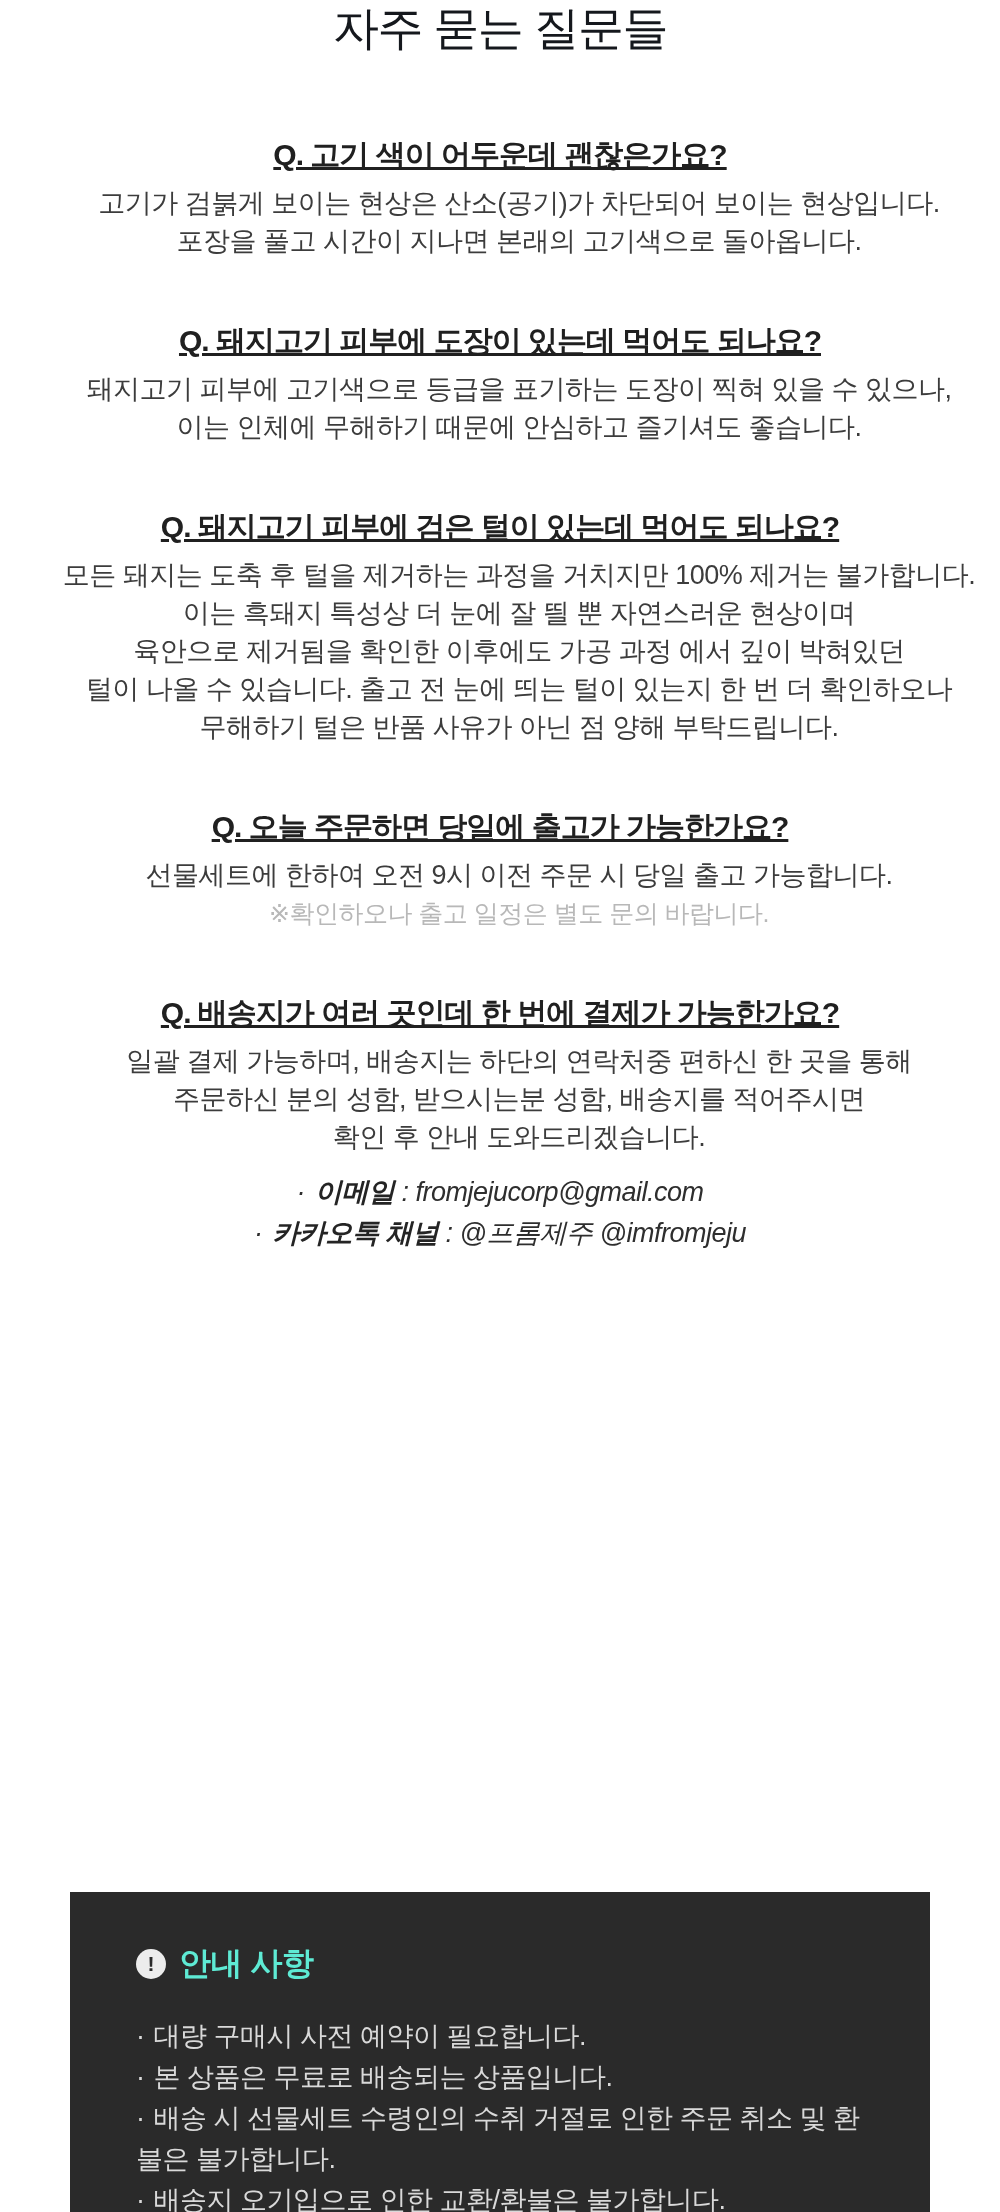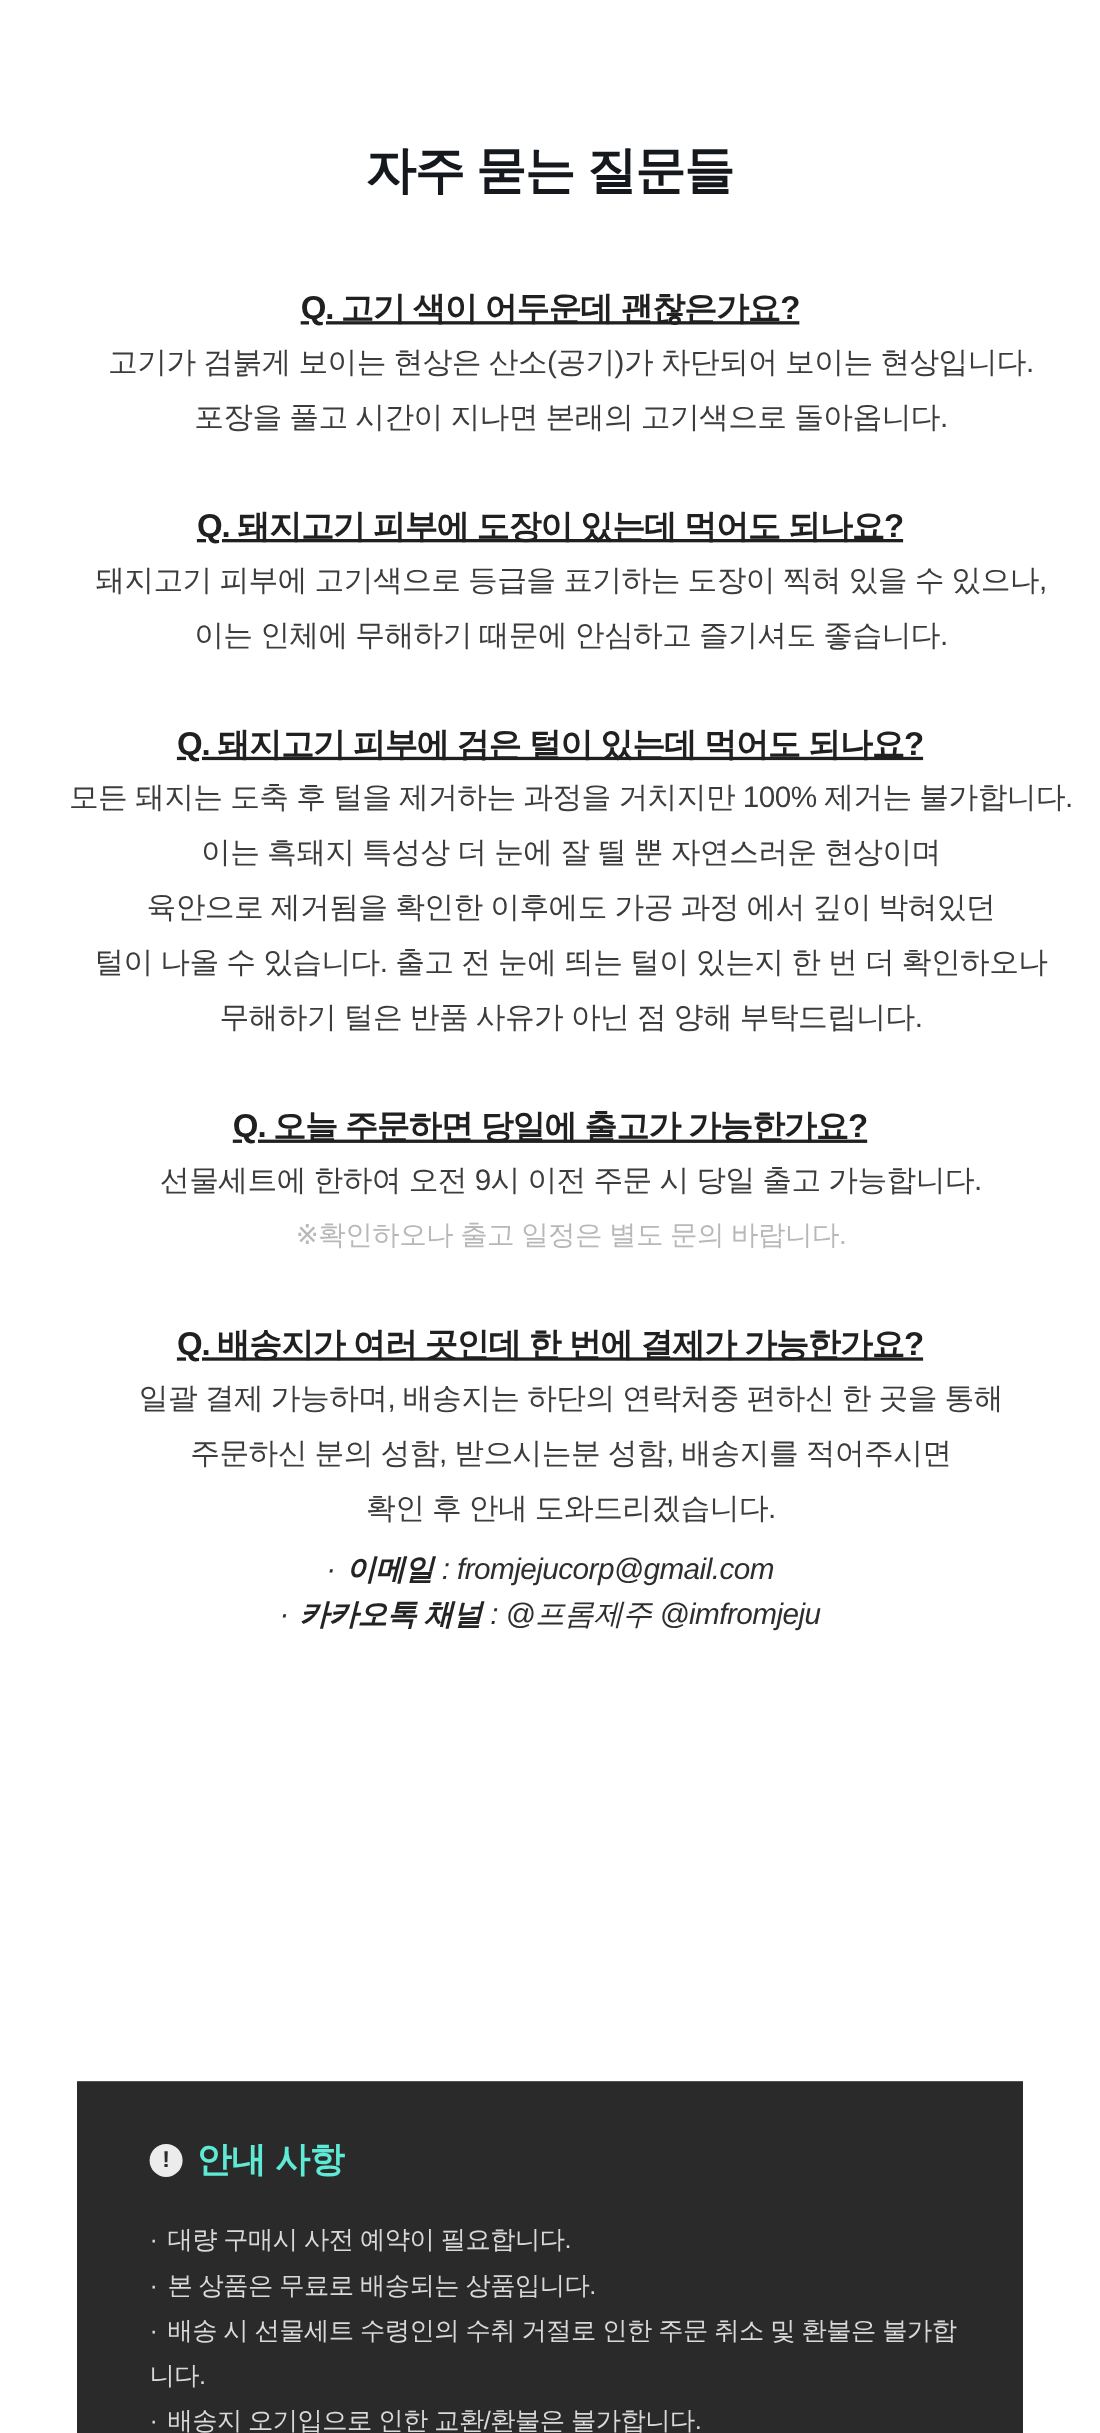--- a/index.html
+++ b/index.html
@@ -12,41 +12,40 @@
     width: 1000px;
     height: 2212px;
     margin: 0 auto;
     background: #ffffff;
     overflow: hidden;
     font-family: "Liberation Sans", "DejaVu Sans", sans-serif;
     text-align: center;
   }
   .page-title {
     margin: 0;
-    padding-top: 126px;
     font-size: 46px;
     line-height: 56px;
-    font-weight: 700;
+    font-weight: 400;
     letter-spacing: -1.5px;
     color: #15181d;
   }
   .faq { margin-top: 64px; }
   .faq.first { margin-top: 82px; }
   .faq.storage { margin-top: 100px; }
   .faq .q {
     margin: 0 0 12px 0;
     font-size: 30px;
     line-height: 34px;
     font-weight: 800;
     letter-spacing: -1px;
     color: #202020;
     text-decoration: underline;
   }
   .faq .a {
-    margin: 12px;
+    margin: 0;
     font-size: 27px;
     line-height: 38px;
     font-weight: 400;
     letter-spacing: -0.5px;
     color: #3c3c3c;
     padding-left: 38px;
   }
   .faq .a.note {
     font-size: 25px;
     color: #b8b8b8;
@@ -96,21 +95,21 @@
   }
   .notice-title {
     font-size: 32px;
     font-weight: 800;
     letter-spacing: -0.5px;
     color: #5eead4;
   }
   .notice-list { margin-top: 30px; }
   .notice-item {
     margin: 0;
-    font-size: 23px;
+    font-size: 27px;
     line-height: 41px;
     letter-spacing: -0.5px;
     color: #d9d9d9;
   }
   .notice-item .bullet { margin-right: 9px; color: #d9d9d9; }
 </style>
 </head>
 <body>
 
 <div class="page">

